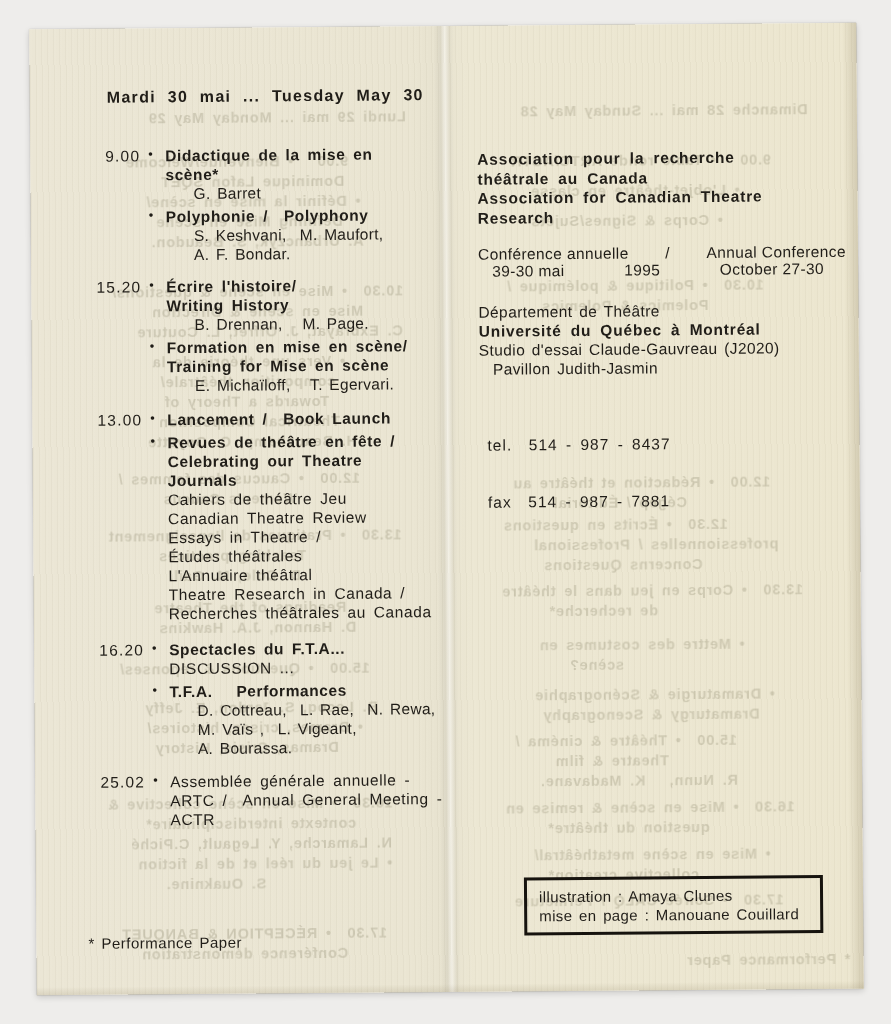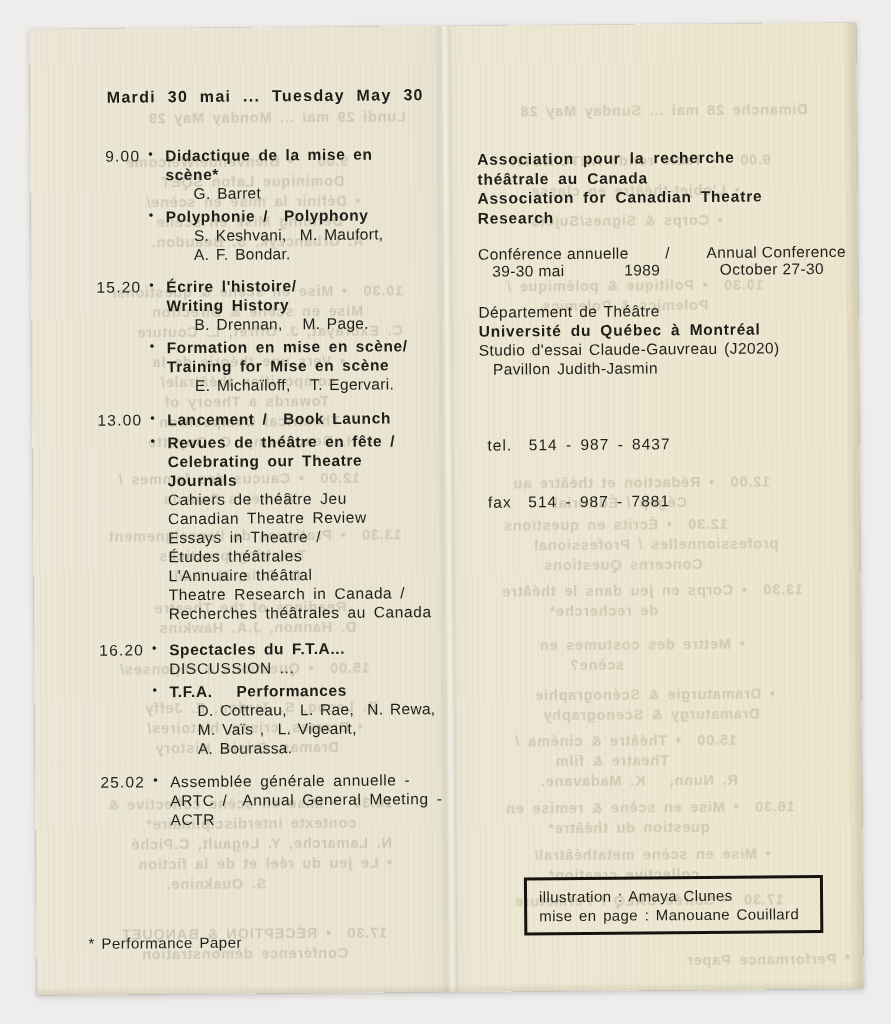--- a/index.html
+++ b/index.html
@@ -251,21 +251,21 @@
             </div>
           </div>
         </div>
 
       <div class="footnote ink">* Performance Paper</div>
 
       <div class="org ink" id="org-block"><div>Association pour la recherche</div><div>théâtrale au Canada</div><div>Association for Canadian Theatre</div><div>Research</div></div>
 
       <div class="conf ink">
         <div class="conf-row r1" id="conf-row1"><span>Conférence annuelle</span><span>/</span><span>Annual Conference</span></div>
-        <div class="conf-row r2" id="conf-row2"><span>39-30 mai</span><span>1989</span><span>October 27-30</span></div>
+        <div class="conf-row r2" id="conf-row2"><span>39-30 mai</span><span>1995</span><span>October 27-30</span></div>
       </div>
 
       <div class="venue ink" id="venue-block"><div>Département de Théâtre</div><div class="v-bold ">Université du Québec à Montréal</div><div>Studio d'essai Claude-Gauvreau (J2020)</div><div class="v-indent">Pavillon Judith-Jasmin</div></div>
 
       <div class="contact ink">
         <div>tel.  514 - 987 - 8437</div>
         <div>fax  514 - 987 - 7881</div>
       </div>
 
       <div class="credits ink" id="credits-box"><div>illustration : Amaya Clunes</div><div>mise en page : Manouane Couillard</div></div>

